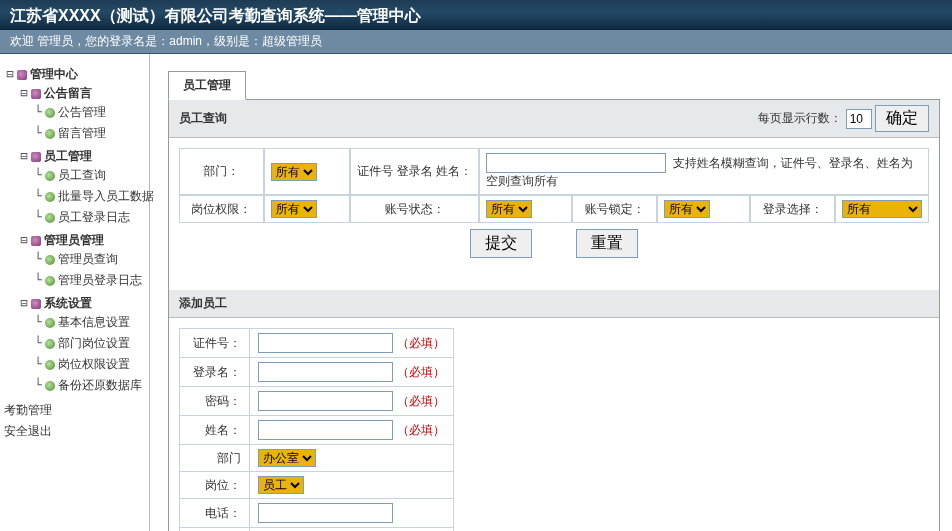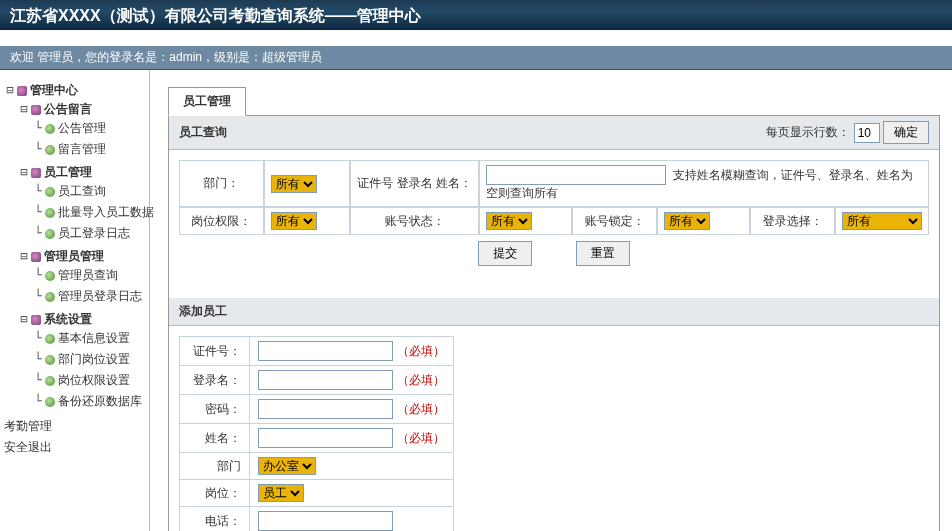--- a/index.html
+++ b/index.html
@@ -1,40 +1,40 @@
 <!DOCTYPE html>
 <html><head>
 <meta charset="utf-8">
 <style>
 * { box-sizing: border-box; margin: 0; padding: 0; }
 body { font-family: "SimSun", "Microsoft YaHei", Arial, sans-serif; font-size: 12px; color: #333; background: #fff; }
 .header { background: linear-gradient(#1f3b54, #234966 40%, #0f2b44); color: #fff; padding: 6px 10px 2px 10px; border-bottom: 1px solid #0a2236; }
 .title { font-size: 16px; font-weight: bold; font-family: "SimHei","Microsoft YaHei",sans-serif; }
-.subheader { background: #6e8aa2; color: #fff; padding: 3px 10px; font-size: 12px; border-bottom: 1px solid #3a5266; margin-top: 16px; }
+.subheader { background: #6e8aa2; color: #fff; padding: 3px 10px; font-size: 12px; border-bottom: 1px solid #3a5266; }
 .main { display: flex; }
 .sidebar { width: 150px; padding: 10px 4px 4px 4px; border-right: 1px solid #bbb; min-height: 480px; }
 .tree ul { list-style: none; padding-left: 14px; }
 .tree > ul { padding-left: 0; }
 .tree li { padding: 2px 0; white-space: nowrap; }
 .tree .glyph { display: inline-block; width: 12px; text-align: center; color: #555; font-family: monospace; }
 .tree .icon { display: inline-block; width: 10px; height: 10px; margin: 0 3px 0 1px; vertical-align: middle; }
 .tree .folder { background: radial-gradient(circle at 40% 40%, #d688c7, #7a3b72); border-radius: 2px; }
 .tree .leaf { background: radial-gradient(circle at 40% 40%, #b6e29b, #4a8a2d); border-radius: 50%; }
 .tree .label { cursor: pointer; }
 .tree .bold { font-weight: bold; text-align: right; }
 .tree .plain { cursor: pointer; padding: 2px 0; }
 .content { flex: 1; padding: 16px 12px 16px 18px; }
 .tabbar { margin-bottom: 0; }
 .tab { display: inline-block; border: 1px solid #999; border-bottom: 1px solid #fff; padding: 5px 14px; background: #fff; position: relative; top: 1px; font-weight: bold; }
 .panel { border: 1px solid #999; }
 .section-head { background: #e6e9ec; border-bottom: 1px solid #bbb; padding: 5px 10px; font-weight: bold; display: flex; align-items: center; }
 .section-head .sp { flex: 1; }
 .rowpp-label { font-weight: normal; margin-right: 4px; }
 .rowpp-input { width: 26px; border: 1px solid #7f9db9; padding: 2px 3px; font-size: 12px; }
-.btn { border: 1px solid #7f9db9; background: #efefef; padding: 2px 10px; font-size: 12px; cursor: pointer; font-family: inherit; }
+.btn { border: 1px solid #7f9db9; background: #efefef; padding: 2px 10px; font-size: 16px; cursor: pointer; font-family: inherit; }
 .section-body { padding: 10px; }
 table.grid { width: 100%; border-collapse: separate; border-spacing: 0; }
 table.grid td { border: 1px solid #c7d3df; padding: 4px 6px; vertical-align: middle; background: #fff; }
 table.grid td.lab { text-align: center; width: 90px; white-space: nowrap; }
 select { border: 1px solid #7f9db9; font-size: 12px; font-family: inherit; background:#eab308; }
 input[type=text], input[type=password] { border: 1px solid #7f9db9; padding: 2px 3px; font-size: 12px; font-family: inherit; }
 .hint { color: #333; }
 .btnrow { text-align: center; padding: 6px 0 2px 0; }
 .btnrow .btn { margin: 0 20px; padding: 3px 14px; }
 .spacer { height: 20px; }

